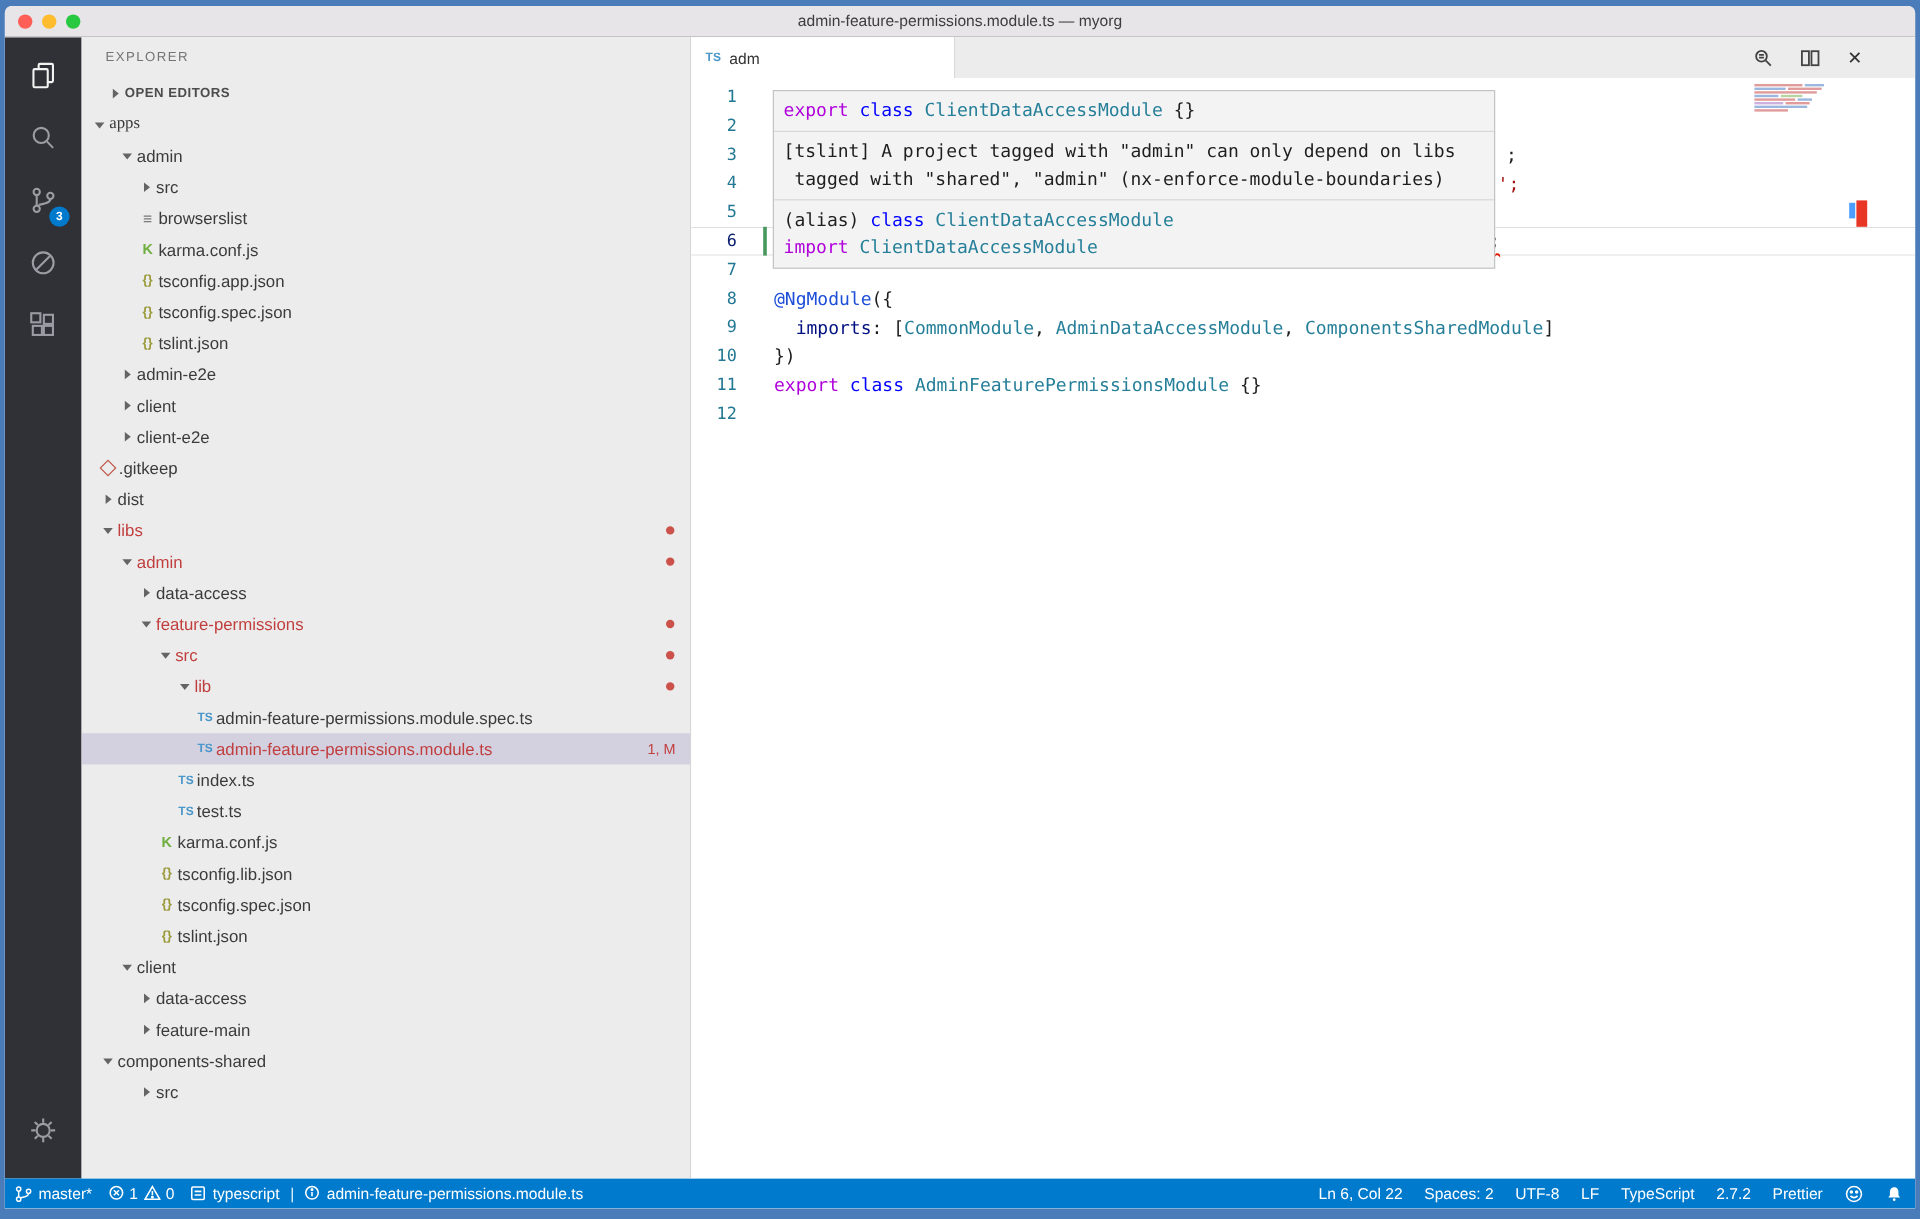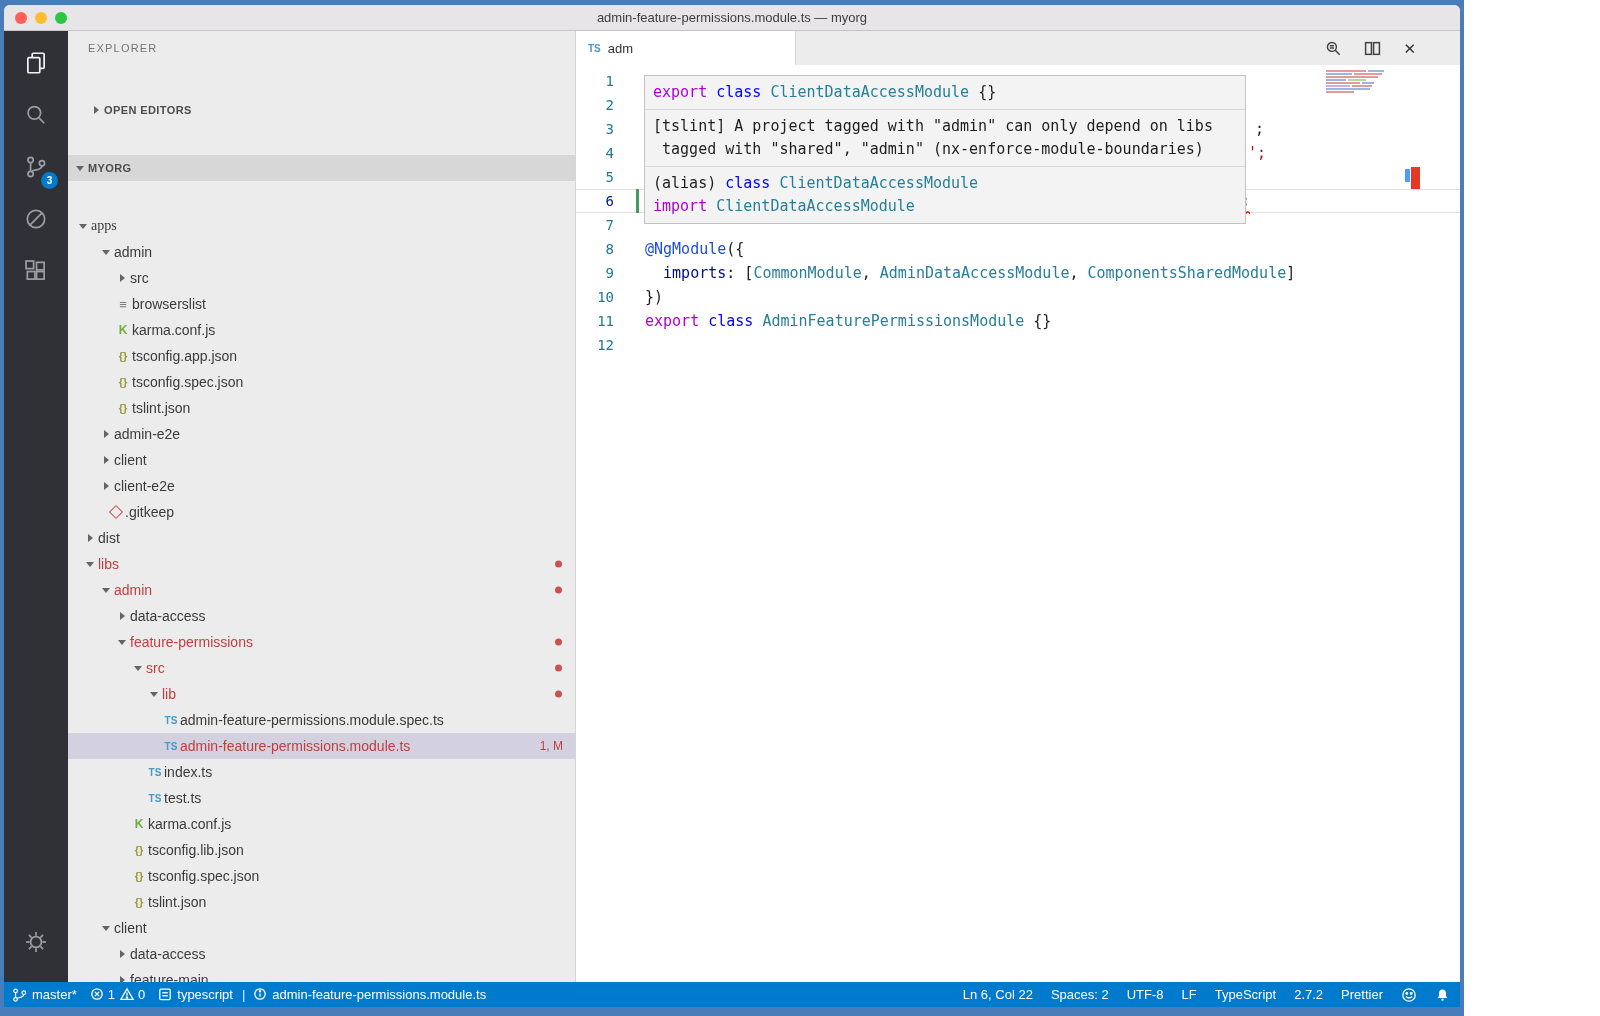--- a/index.html
+++ b/index.html
@@ -1,17 +1,17 @@
 <!DOCTYPE html>
 <html style="--frame-blue: #4a7cba; --statusbar: #007acc; --error-red: #c13e3e; --squiggle: #e51400; --selection: #add6ff; --traffic-red: #ff5f57; --traffic-yellow: #febc2e; --traffic-green: #28c840;"><head>
 <meta charset="utf-8">
 <style>
   * { margin:0; padding:0; box-sizing:border-box; }
   html,body { width:1600px; height:1016px; overflow:hidden; font-family:"Liberation Sans",sans-serif; }
-  .frame { width:1464px; height:1016px; background:var(--frame-blue,#4a7cba); padding:5px 4px 9px 4px; }
+  .frame { width:1600px; height:1016px; background:var(--frame-blue,#4a7cba); padding:5px 4px 9px 4px; }
   .window { width:100%; height:100%; display:flex; flex-direction:column; background:#fff; border-radius:6px 6px 0 0; overflow:hidden; }
 
   
   .titlebar { flex:0 0 26px; background:#e7e5e7; border-bottom:1px solid #c6c4c6; position:relative; display:flex; align-items:center; }
   .traffic { display:flex; gap:8px; margin-left:11px; z-index:2; }
   .light { width:12px; height:12px; border-radius:50%; display:inline-block; }
   .light.red { background:var(--traffic-red,#ff5f57); }
   .light.yellow { background:var(--traffic-yellow,#febc2e); }
   .light.green { background:var(--traffic-green,#28c840); }
   .wtitle { position:absolute; left:0; right:0; text-align:center; font-size:13px; color:#3d3d3d; }
@@ -22,21 +22,21 @@
   
   .activitybar { flex:0 0 64px; background:#2f3136; display:flex; flex-direction:column; align-items:center; padding-top:6px; }
   .ab-icon { width:52px; height:52px; display:flex; align-items:center; justify-content:center; position:relative; cursor:pointer; }
   .ab-icon svg { stroke:#9a9da3; fill:none; stroke-width:1.6; }
   .ab-icon.active svg { stroke:#f2f2f2; }
   .ab-spacer { flex:1; }
   .badge { position:absolute; right:4px; bottom:4px; min-width:17px; height:17px; border-radius:50%; background:var(--statusbar,#007acc); color:#fff; font-size:10px; display:flex; align-items:center; justify-content:center; font-weight:bold; }
   .ab-gear { margin-bottom:14px; }
 
   
-  .sidebar { flex:0 0 508px; background:#ececec; border-right:1px solid #d5d5d5; display:flex; flex-direction:column; overflow:hidden; position:relative;gap:32px; }
+  .sidebar { flex:0 0 508px; background:#ececec; border-right:1px solid #d5d5d5; display:flex; flex-direction:column; overflow:hidden; position:relative; }
   .sidebar-title { height:34px; line-height:34px; padding-left:20px; font-size:11px; letter-spacing:1.2px; color:#747474; }
   .section-header { height:26px; display:flex; align-items:center; font-weight:bold; font-size:11px; letter-spacing:.4px; color:#4c4c4c; cursor:pointer; }
   .section-header.oe { padding-left:20px; }
   .section-header.root { background:#d7d7d7; padding-left:4px; }
   .tree { flex:1; overflow:hidden; }
   .tree-row { height:26px; display:flex; align-items:center; position:relative; font-size:14px; color:#3b3b3b; cursor:pointer; }
   .tree-row.selected { background:#d3d0e0; }
   .tree-row.red .tree-label { color:var(--error-red,#c13e3e); }
   .tree-label { white-space:nowrap; }
   .tw { width:16px; flex:0 0 16px; display:flex; align-items:center; justify-content:center; }
@@ -171,24 +171,20 @@
             </svg>
         </div>
       </div>
 
       <div class="sidebar">
         <div class="sidebar-title">EXPLORER</div>
         <div class="section-header oe">
           <span class="tw tw-col"></span>
           <span>OPEN EDITORS</span>
         </div>
-        <div class="section-header root">
-          <span class="tw tw-exp"></span>
-          <span>MYORG</span>
-        </div>
         <div class="tree">
             <div class="tree-row" style="padding-left: 7px; font-family: Liberation Serif, serif;">
               <span class="tw tw-exp"></span>
               <span class="tree-label">apps</span>
             </div>
             <div class="tree-row" style="padding-left: 30px;">
               <span class="tw tw-exp"></span>
               <span class="tree-label">admin</span>
             </div>
             <div class="tree-row" style="padding-left: 46px;">
@@ -220,21 +216,21 @@
               <span class="tree-label">admin-e2e</span>
             </div>
             <div class="tree-row" style="padding-left: 30px;">
               <span class="tw tw-col"></span>
               <span class="tree-label">client</span>
             </div>
             <div class="tree-row" style="padding-left: 30px;">
               <span class="tw tw-col"></span>
               <span class="tree-label">client-e2e</span>
             </div>
-            <div class="tree-row" style="padding-left: 13px; margin-left: 26px;">
+            <div class="tree-row" style="padding-left: 13px;">
               <span class="ficon ficon-git"></span>
               <span class="tree-label">.gitkeep</span>
             </div>
             <div class="tree-row" style="padding-left: 14px;">
               <span class="tw tw-col"></span>
               <span class="tree-label">dist</span>
             </div>
             <div class="tree-row red" style="padding-left: 14px;">
               <span class="tw tw-exp"></span>
               <span class="tree-label">libs</span>

